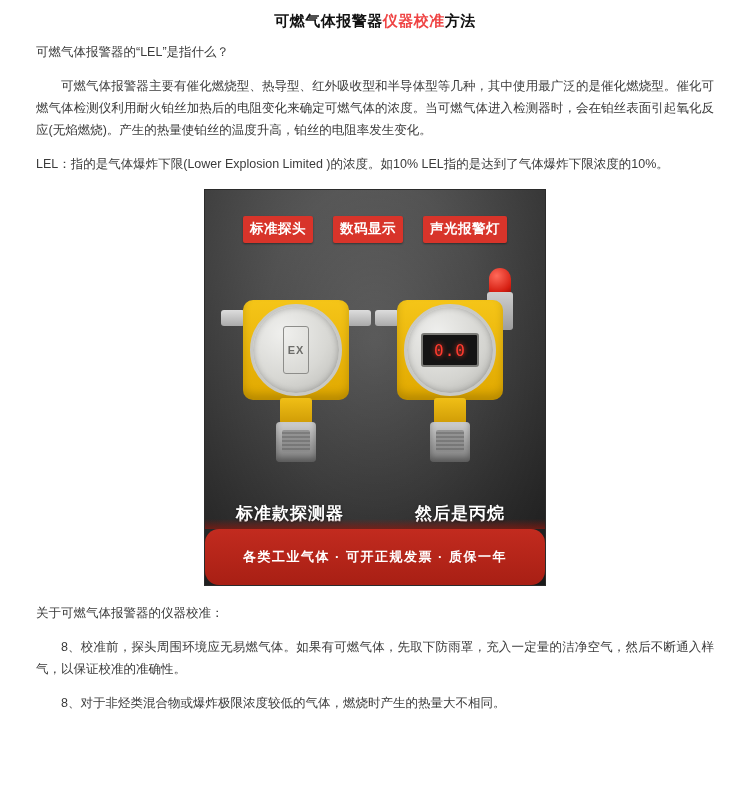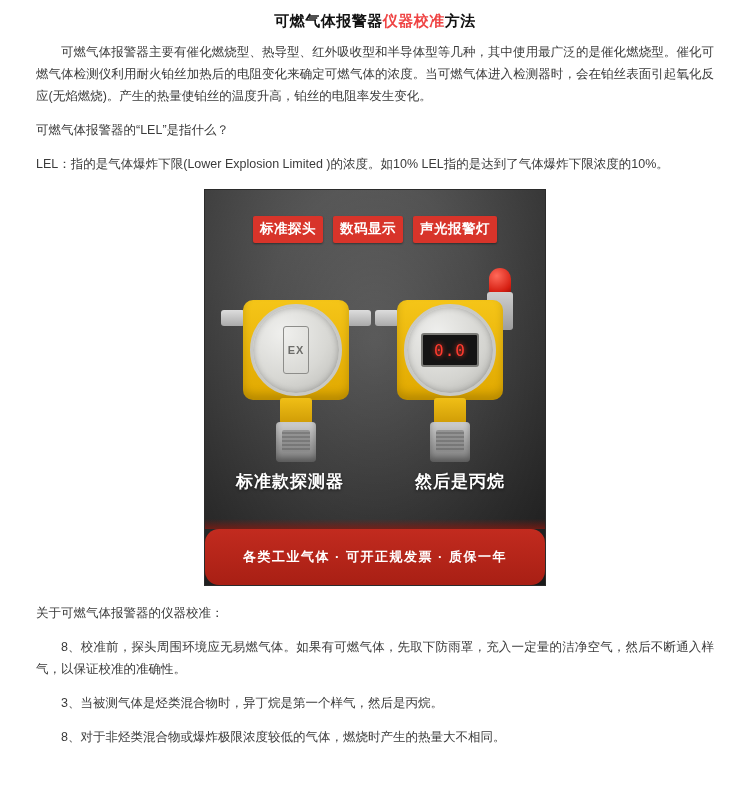--- a/index.html
+++ b/index.html
@@ -64,21 +64,21 @@
     pointer-events: none;
   }
   
   .tags {
     position: absolute;
     top: 26px;
     left: 0;
     width: 100%;
     display: flex;
     justify-content: center;
-    gap: 10px;
+    gap: 20px;
   }
   .tag {
     background: #d8342a;
     color: #ffffff;
     font-size: 13.5px;
     font-weight: bold;
     padding: 4px 7px 5px 7px;
     border-radius: 2px;
     white-space: nowrap;
     box-shadow: 0 1px 2px rgba(0,0,0,0.4);
@@ -214,21 +214,21 @@
     top: 24px;
     left: 0px;
     width: 26px;
     height: 38px;
     background: linear-gradient(180deg, #cfcfcf 0%, #9d9d9d 100%);
     border-radius: 3px;
   }
   
   .dev-captions {
     position: absolute;
-    top: 280px;
+    top: 312px;
     left: 0;
     width: 100%;
     display: flex;
   }
   .dev-caption {
     flex: 1;
     text-align: center;
     color: #ffffff;
     font-size: 17px;
     font-weight: bold;
@@ -266,22 +266,22 @@
 <body>
 
 <div class="page">
 
   <div class="title">
     <span>可燃气体报警器</span><span class="accent">仪器校准</span><span>方法</span>
   </div>
 
   <div class="body-wrap">
 
+    <p class="para">可燃气体报警器的“LEL”是指什么？</p>
     <p class="para indent">可燃气体报警器主要有催化燃烧型、热导型、红外吸收型和半导体型等几种，其中使用最广泛的是催化燃烧型。催化可燃气体检测仪利用耐火铂丝加热后的电阻变化来确定可燃气体的浓度。当可燃气体进入检测器时，会在铂丝表面引起氧化反应(无焰燃烧)。产生的热量使铂丝的温度升高，铂丝的电阻率发生变化。</p>
-    <p class="para">可燃气体报警器的“LEL”是指什么？</p>
     <p class="para">LEL：指的是气体爆炸下限(Lower Explosion Limited )的浓度。如10% LEL指的是达到了气体爆炸下限浓度的10%。</p>
 
     <div class="figure">
       <div class="photo">
         <div class="vignette"></div>
 
         <div class="tags">
           <div class="tag">标准探头</div>
           <div class="tag">数码显示</div>
           <div class="tag">声光报警灯</div>
@@ -325,17 +325,16 @@
 
         <div class="footer-sheen"></div>
         <div class="photo-footer">
           <span>各类工业气体 · 可开正规发票 · 质保一年</span>
         </div>
       </div>
     </div>
 
     <p class="para">关于可燃气体报警器的仪器校准：</p>
     <p class="para indent">8、校准前，探头周围环境应无易燃气体。如果有可燃气体，先取下防雨罩，充入一定量的洁净空气，然后不断通入样气，以保证校准的准确性。</p>
-    <p class="para indent">3、当被测气体是烃类混合物时，异丁烷是第一个样气，然后是丙烷。</p>
     <p class="para indent">8、对于非烃类混合物或爆炸极限浓度较低的气体，燃烧时产生的热量大不相同。</p>
 
   </div>
 </div>
 
 </body></html>

